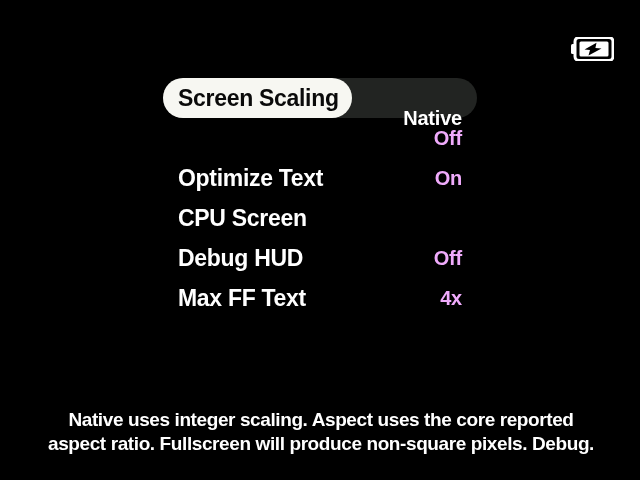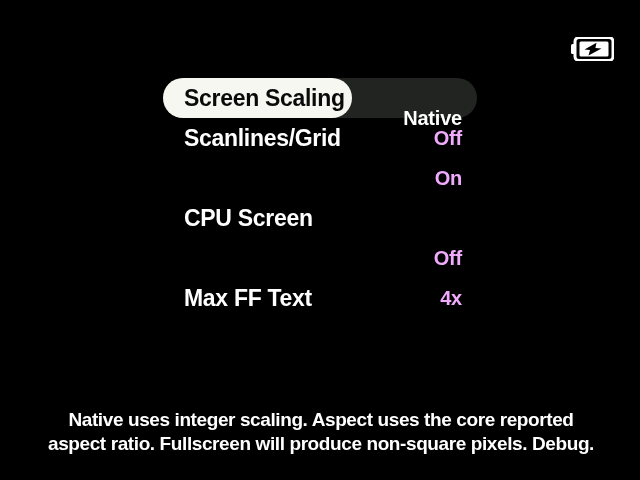--- a/index.html
+++ b/index.html
@@ -65,21 +65,21 @@
     height: 40px;
     border-radius: 20px;
     background: #f7f7f2;
     display: none;
   }
   .menu-row.selected .label-pill { display: block; }
 
   .row-label {
     position: relative;
     z-index: 2;
-    margin-left: 21px;
+    margin-left: 15px;
     font-size: 23px;
     font-weight: bold;
     color: #ffffff;
     letter-spacing: -0.3px;
     white-space: nowrap;
     line-height: 1;
   }
   .menu-row.selected .row-label { color: #0a0a0a; }
 
   .row-value {
@@ -136,37 +136,38 @@
 
     <div class="menu-row selected">
       <span class="row-bg"></span>
       <span class="label-pill"></span>
       <span class="row-label">Screen Scaling</span>
       <span class="row-value">Native</span>
     </div>
 
     <div class="menu-row">
 
-      <span class="row-label">Scanlines/Grid</span>
       <span class="row-value">Off</span>
     </div>
 
     <div class="menu-row">
 
+      <span class="row-label">Optimize Text</span>
       <span class="row-value">On</span>
     </div>
 
 
     <div class="menu-row">
 
       <span class="row-label">CPU Screen</span>
     </div>
 
     <div class="menu-row">
 
+      <span class="row-label">Debug HUD</span>
       <span class="row-value">Off</span>
     </div>
 
     <div class="menu-row">
 
       <span class="row-label">Max FF Text</span>
       <span class="row-value">4x</span>
     </div>
 
   </div>

